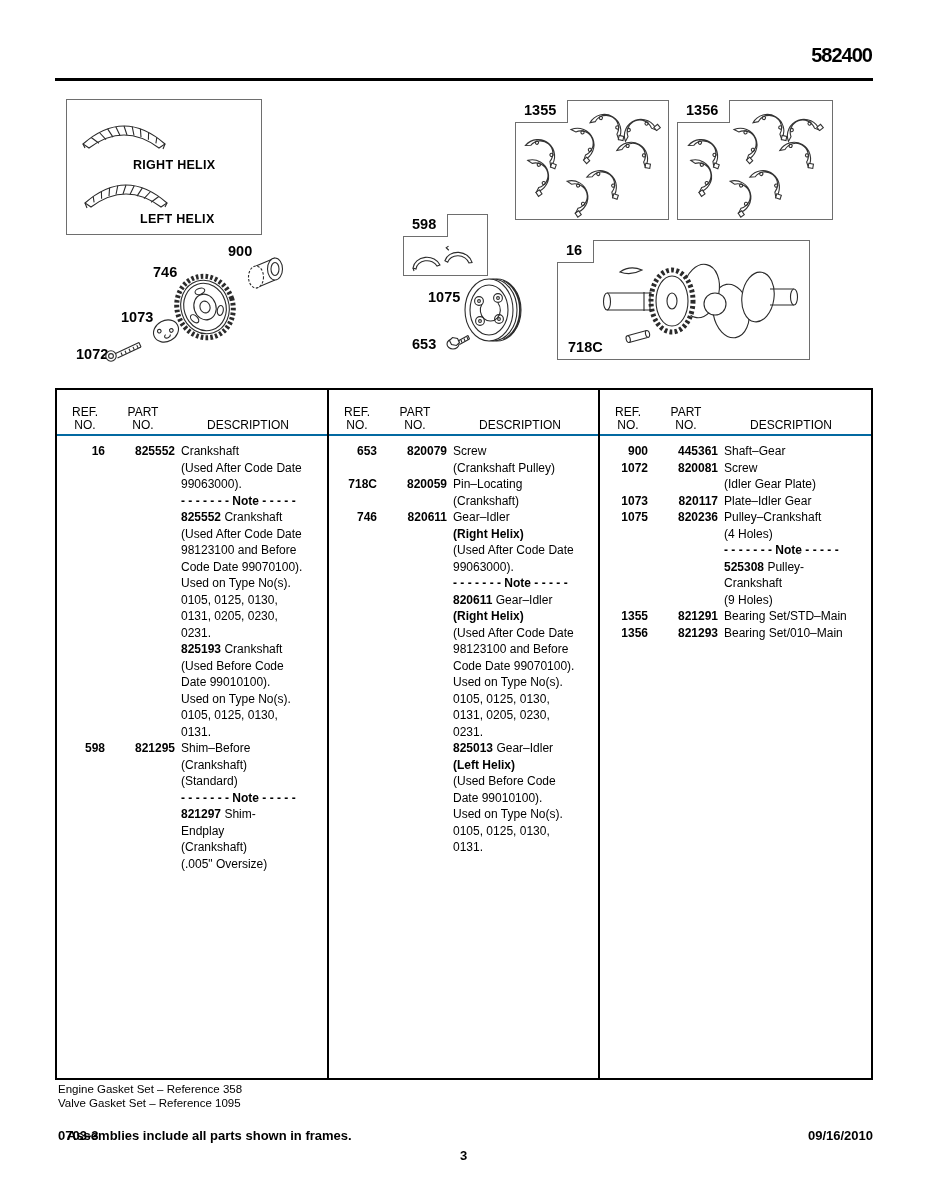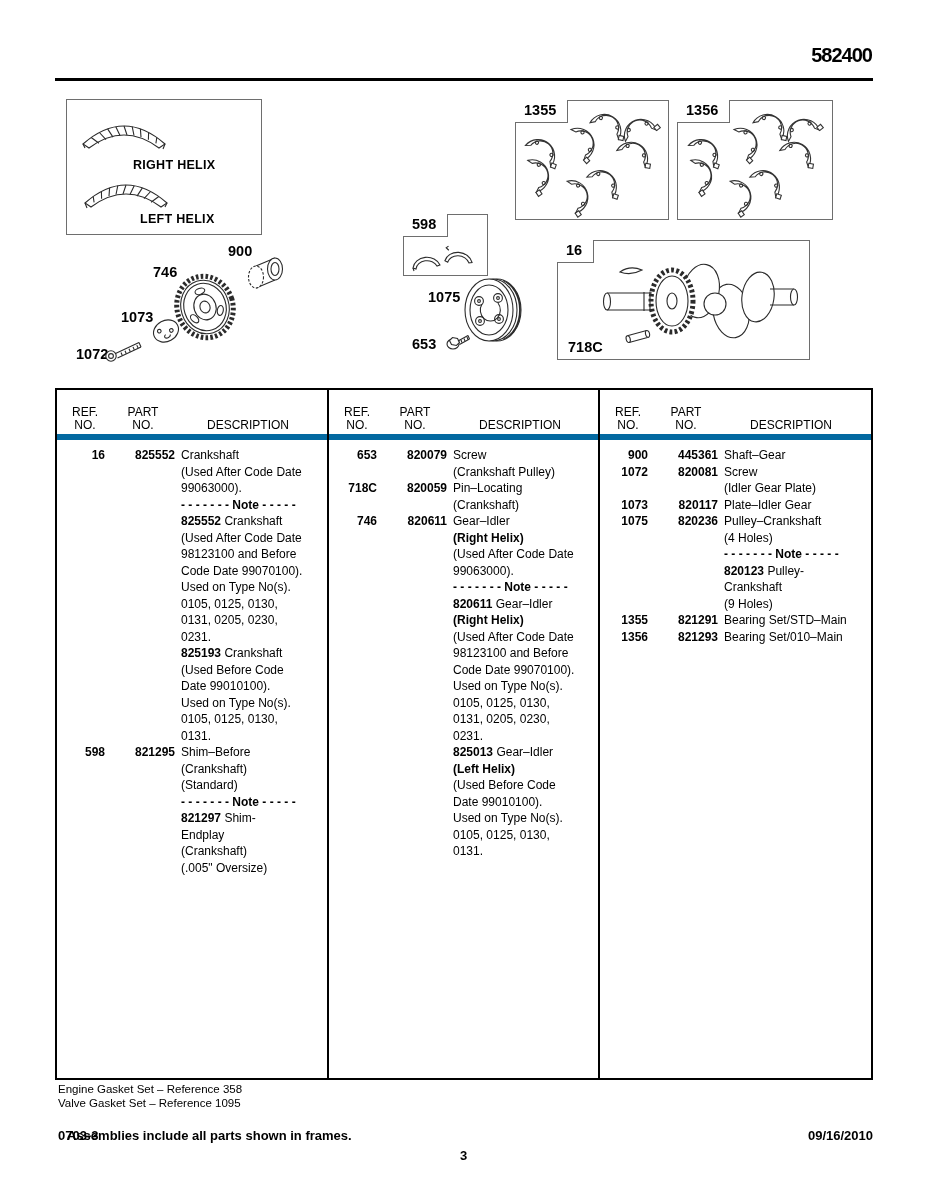--- a/index.html
+++ b/index.html
@@ -18,21 +18,21 @@
   .callout{position:absolute;font-weight:bold;font-size:14.5px;line-height:15px;}
   .helix-label{position:absolute;font-weight:bold;font-size:12.5px;letter-spacing:.3px;}
   svg.draw{position:absolute;overflow:visible;}
   svg.draw *{vector-effect:non-scaling-stroke;}
 
   
   .parts-table{position:absolute;left:55px;top:388px;width:814px;height:688px;
                border:2px solid #000;display:grid;grid-template-columns:270px 271px 1fr;}
   .pcol{min-width:0;}
   .pcol + .pcol{border-left:2px solid #000;}
-  .phead{height:39px;border-bottom:6px solid #0369a1;display:grid;
+  .phead{height:39px;border-bottom:2px solid #0369a1;display:grid;
          grid-template-columns:40px 64px 1fr;column-gap:6px;
          padding:3px 2px 2px 8px;align-items:end;font-size:12px;line-height:13px;}
   .phead .hc{white-space:pre-line;text-align:center;}
   .phead .hd{padding-left:26px;}
   .rows{padding-top:7px;}
   .prow{display:grid;grid-template-columns:40px 64px 1fr;column-gap:6px;
         padding:0 2px 0 8px;font-size:12px;line-height:16.5px;align-items:start;}
   .prow .ref,.prow .part{text-align:right;font-weight:bold;}
   .prow .desc{min-width:0;}
   .desc .b{font-weight:bold;}
@@ -351,21 +351,21 @@
               <div class="dline"><span>Plate–Idler Gear</span></div>
             </span>
           </div>
           <div class="prow">
             <span class="ref">1075</span>
             <span class="part">820236</span>
             <span class="desc">
               <div class="dline"><span>Pulley–Crankshaft</span></div>
               <div class="dline"><span>(4 Holes)</span></div>
               <div class="dline"><span class="b">- - - - - - - Note - - - - -</span></div>
-              <div class="dline"><span class="b">820123</span><span> Pulley-</span></div>
+              <div class="dline"><span class="b">525308</span><span> Pulley-</span></div>
               <div class="dline"><span>Crankshaft</span></div>
               <div class="dline"><span>(9 Holes)</span></div>
             </span>
           </div>
           <div class="prow">
             <span class="ref">1355</span>
             <span class="part">821291</span>
             <span class="desc">
               <div class="dline"><span>Bearing Set/STD–Main</span></div>
             </span>

